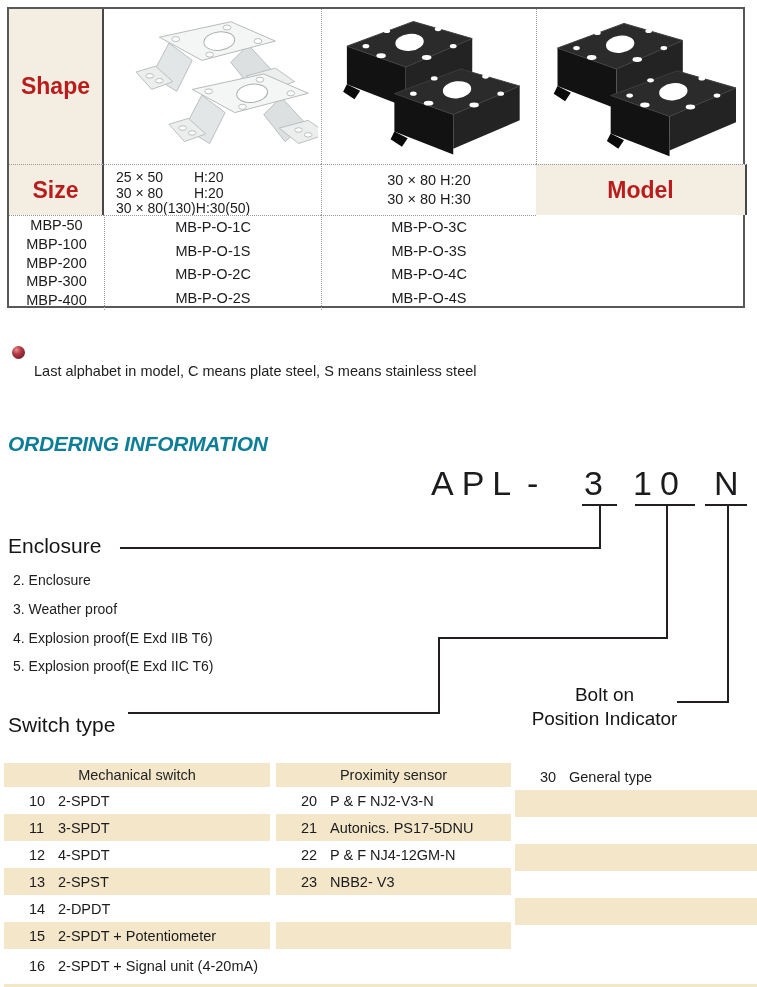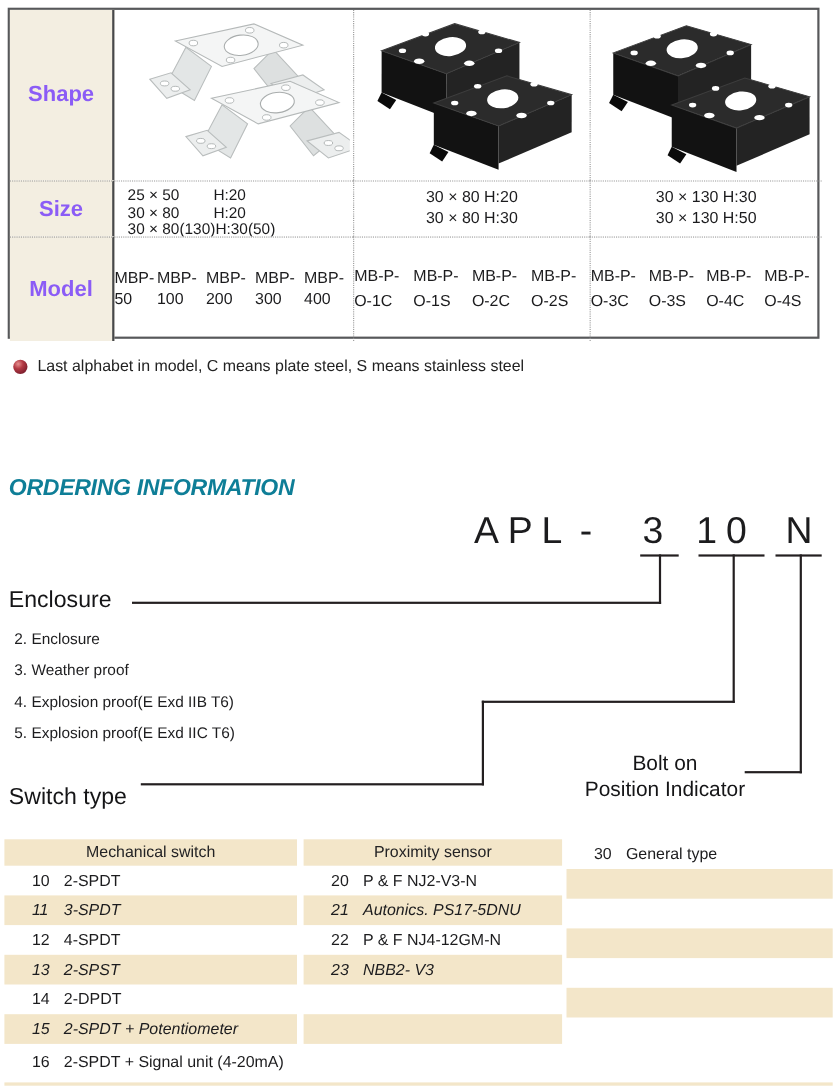--- a/index.html
+++ b/index.html
@@ -7,60 +7,60 @@
        font-family:"Liberation Sans","DejaVu Sans",sans-serif;color:#1b1b1d;
        -webkit-font-smoothing:antialiased;}
 
   
   .top-table{position:absolute;left:7px;top:7px;width:738px;height:301px;
     display:grid;grid-template-columns:95px 217px 215px 211px;
     grid-template-rows:155px 51px 95px;border:2px solid #57585a;box-sizing:border-box;}
   .cell{box-sizing:border-box;overflow:hidden;}
   .hdr{background:var(--table_header_cream,#f3eee1);border-right:2px solid #47484a;
     display:flex;align-items:center;justify-content:center;
-    font-size:20px;font-weight:bold;color:#8b5cf6;}
+    font-size:23px;font-weight:bold;color:#b91c1c;}
   .dt{border-top:1px dotted #979797;}
   .dl{border-left:1px dotted #979797;}
   .img-cell{display:flex;align-items:center;justify-content:center;}
   .size-c1{padding:5px 0 0 12px;font-size:14px;line-height:15.5px;}
   .size-line{display:flex;}
   .size-line .dim{min-width:78px;}
   .size-center{display:flex;flex-direction:column;align-items:center;justify-content:center;
     font-size:14.5px;line-height:19px;}
-  .model-cell{display:flex;align-items:center;
+  .model-cell{display:flex;flex-direction:column;align-items:center;justify-content:center;
     font-size:14.5px;}
   .model-cell.five div{line-height:18.8px;}
   .model-cell.four div{line-height:23.5px;}
 
   
   .note{position:absolute;left:12px;top:325px;display:flex;align-items:center;}
   .sphere{width:13px;height:13px;border-radius:50%;margin-right:9px;
     background:radial-gradient(circle at 35% 30%, #e58f8f 0%, #b43a44 35%, var(--bullet_maroon,#7e1f2e) 75%, #5c1420 100%);}
-  .note-text{font-size:14.5px;color:#222;}
+  .note-text{font-size:14.5px;color:#222;margin-top:38px;}
 
   
   .ord{position:absolute;left:0;top:425px;width:757px;height:340px;}
   .ord-title{position:absolute;left:8px;top:7px;font-size:21px;font-weight:bold;
     font-style:italic;letter-spacing:-0.3px;color:var(--accent_teal,#0e7e97);}
   .code{position:absolute;top:464px;font-size:34px;color:#1c1c1e;letter-spacing:8px;white-space:pre;}
   .code{top:39px;}
   .ln{position:absolute;background:var(--line_black,#231f20);}
   .h2{height:2px;} .w2{width:2px;}
   .big-label{position:absolute;font-size:21px;color:#151517;}
   .opt{position:absolute;left:13px;font-size:14px;color:#1d1d1f;}
   .bolt{position:absolute;left:502px;top:258px;width:205px;text-align:center;
     font-size:19px;line-height:23.5px;color:#151517;}
 
   
   .bt{position:absolute;left:0;top:763px;width:615px;height:224px;}
   .bt-col{position:absolute;top:0;}
   .bt-head{height:24px;background:var(--stripe_beige,#f3e6c9);display:flex;
     align-items:center;justify-content:center;font-size:14.5px;color:#232325;}
   .bt-row{height:27px;display:flex;align-items:center;font-size:14.5px;color:#1c1c1e;}
-  .bt-row.bg{background:var(--stripe_beige,#f3e6c9);font-style:italic;}
+  .bt-row.bg{background:var(--stripe_beige,#f3e6c9);}
   .bt-row.tall{height:33px;}
   .bt-row .num{padding-left:25px;width:29px;flex:0 0 auto;}
   .bt-strip{position:absolute;left:4px;top:221px;width:753px;height:3px;
     background:var(--stripe_beige,#f3e6c9);}
   svg{display:block;}
 </style>
 </head>
 <body>
 
 <svg width="0" height="0" style="position:absolute">
@@ -131,24 +131,20 @@
     </div>
     <div class="size-line">
       <span class="dim">30 × 80(130)</span>
       <span>H:30(50)</span>
     </div>
   </div>
   <div class="cell dt dl size-center">
     <div>30 × 80 H:20</div>
     <div>30 × 80 H:30</div>
   </div>
-  <div class="cell dt dl size-center">
-    <div>30 × 130 H:30</div>
-    <div>30 × 130 H:50</div>
-  </div>
 
   <div class="cell hdr dt">Model</div>
   <div class="cell dt model-cell five">
     <div>MBP-50</div>
     <div>MBP-100</div>
     <div>MBP-200</div>
     <div>MBP-300</div>
     <div>MBP-400</div>
   </div>
   <div class="cell dt dl model-cell four">

